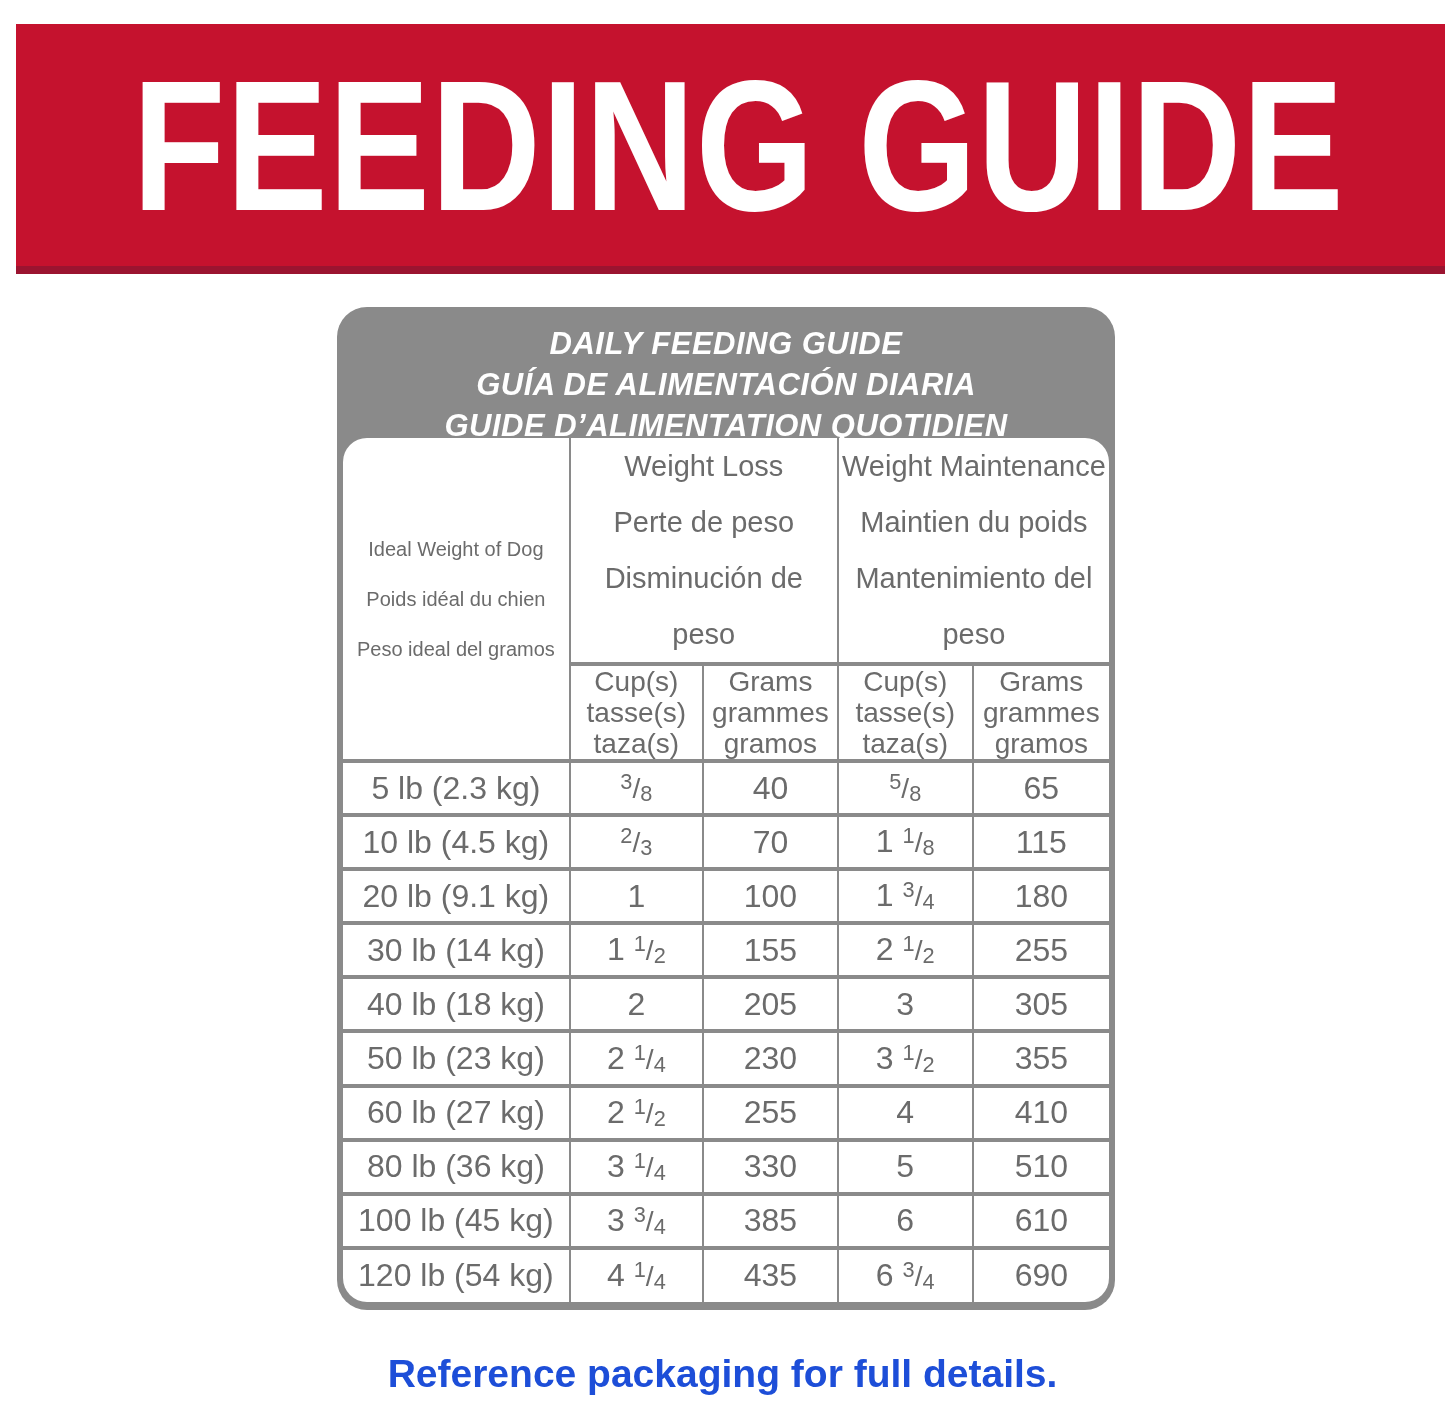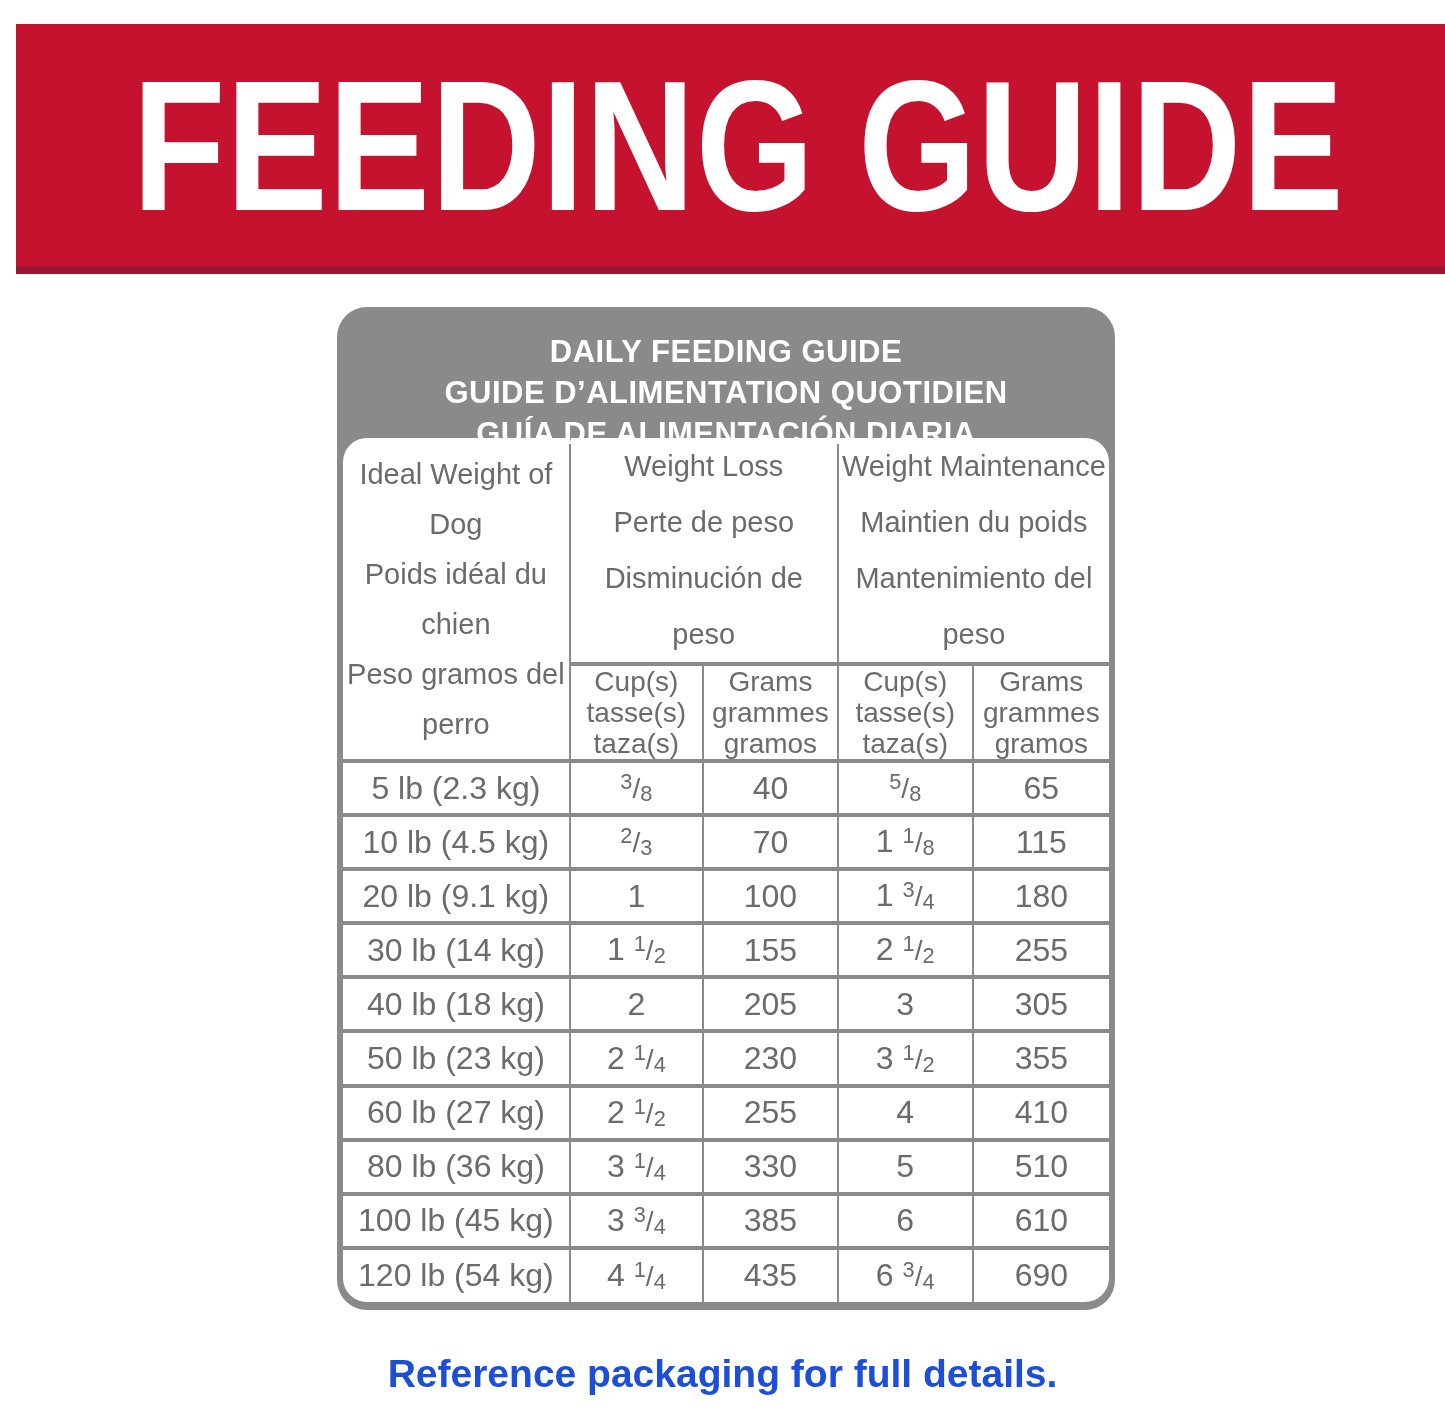--- a/index.html
+++ b/index.html
@@ -22,23 +22,23 @@
     transform:scaleY(1.22); transform-origin:center;
   }
 
   
   .guide {
     position:absolute; left:337px; top:307px; width:778px; height:1003px;
     background:#8a8a8a; border-radius:30px;
     padding:0 6px 8px 6px;
   }
   .guide-title {
-    height:131px; padding-top:24px;
+    height:131px; padding-top:16px;
     color:#ffffff; font-weight:bold; font-size:31px; line-height:41px;
-    text-align:center; letter-spacing:0.5px;
+    text-align:center; letter-spacing:0.5px;font-style:italic;
   }
   .guide-body {
     background:#ffffff; border-radius:24px; overflow:hidden;
     height:864px;
   }
 
   table.feed {
     width:100%; height:864px; border-collapse:collapse; table-layout:fixed;
     color:#6b6b6b;
   }
@@ -55,21 +55,21 @@
   .col-w  { width:29.6%; }
   .col-c1 { width:17.4%; }
   .col-g1 { width:17.6%; }
   .col-c2 { width:17.6%; }
   .col-g2 { width:17.8%; }
 
   tr.main-head { height:200px; }
   tr.sub-head  { height:96px; }
 
   .head-block  { font-size:29px; line-height:56px; }
-  .weight-block{ font-size:29px; line-height:50px; }
+  .weight-block{ font-size:20px; line-height:50px; }
   .sub-block   { font-size:28px; line-height:31px; }
 
   tbody td { font-size:32px; height:52px; }
 
   
   .fr-n { font-size:68%; vertical-align:0.42em; }
   .fr-s { font-size:88%; }
   .fr-d { font-size:68%; vertical-align:-0.12em; }
 
   
@@ -82,40 +82,40 @@
 </head>
 <body>
 
 <header class="banner">
   <h1 class="banner-title">FEEDING GUIDE</h1>
 </header>
 
 <section class="guide">
   <div class="guide-title">
     <div>DAILY FEEDING GUIDE</div>
+    <div>GUÍA DE ALIMENTACIÓN DIARIA</div>
     <div>GUIDE D’ALIMENTATION QUOTIDIEN</div>
-    <div>GUÍA DE ALIMENTACIÓN DIARIA</div>
   </div>
 
   <div class="guide-body">
     <table class="feed">
       <colgroup>
         <col class="col-w">
           <col class="col-c1">
           <col class="col-g1">
           <col class="col-c2">
           <col class="col-g2">
       </colgroup>
       <thead>
         <tr class="main-head">
           <th rowspan="2">
             <div class="weight-block">
               <div>Ideal Weight of Dog</div>
               <div>Poids idéal du chien</div>
-              <div>Peso gramos del perro</div>
+              <div>Peso ideal del gramos</div>
             </div>
           </th>
           <th colspan="2">
             <div class="head-block">
               <div>Weight Loss</div>
               <div>Perte de peso</div>
               <div>Disminución de peso</div>
             </div>
           </th>
           <th colspan="2">

